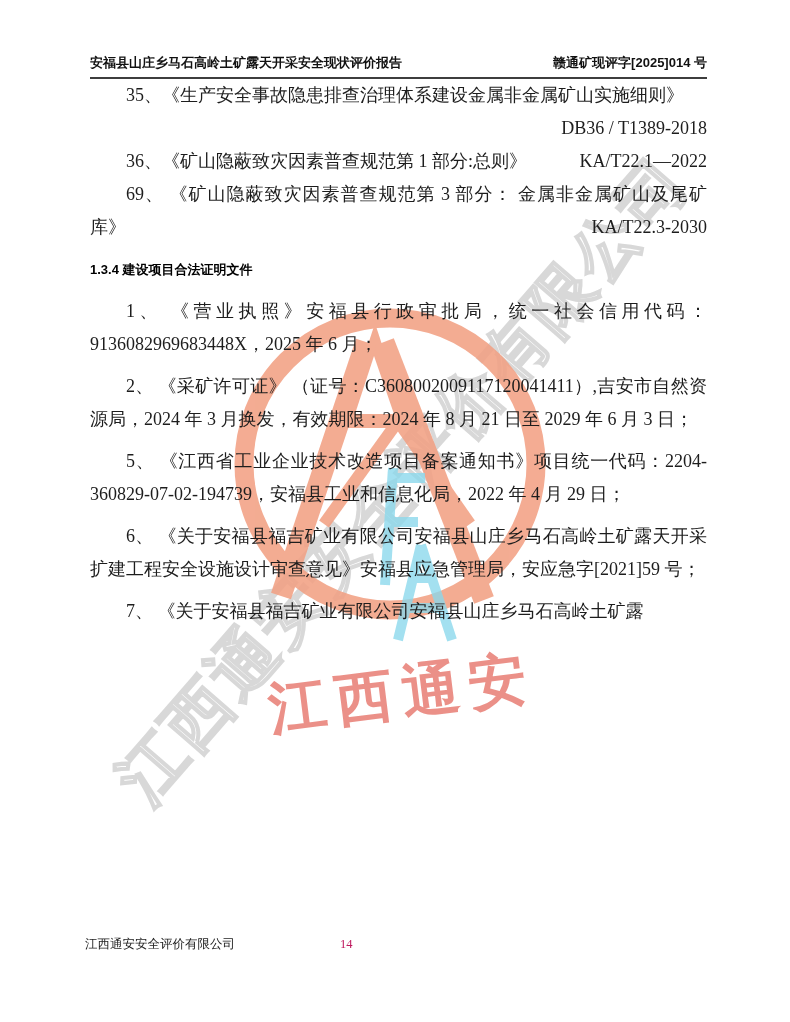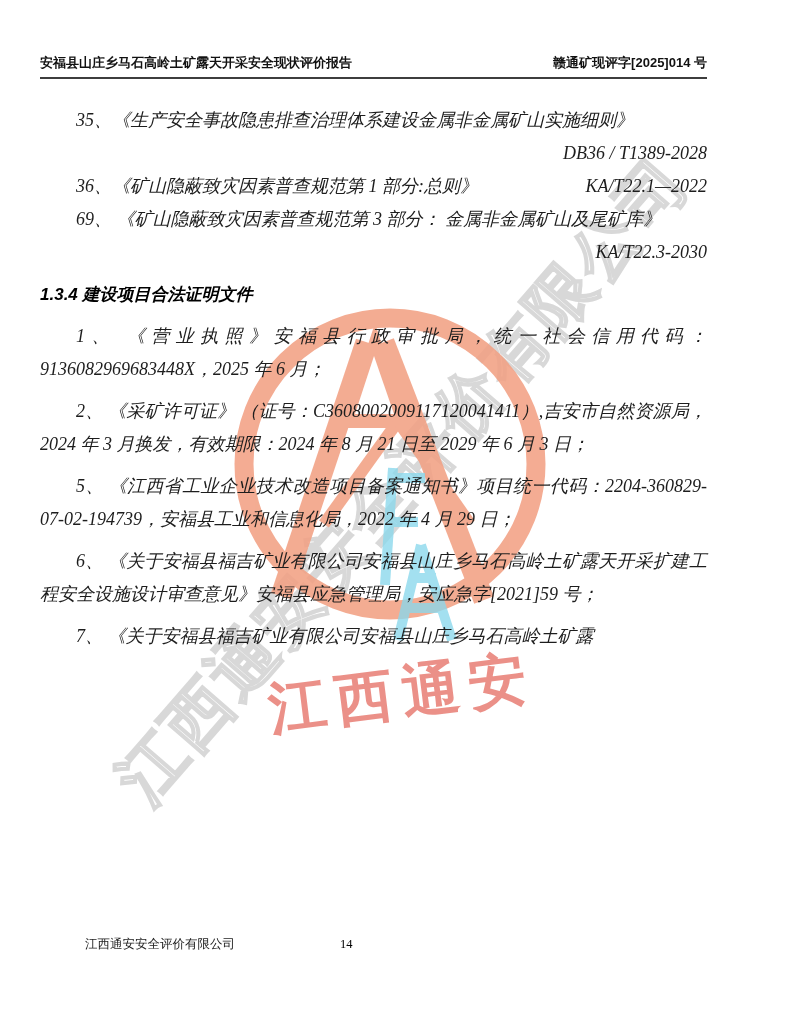--- a/index.html
+++ b/index.html
@@ -21,47 +21,47 @@
   }
   .wm-red-text {
     position:absolute; left:268px; top:655px;
     transform:rotate(-7deg);
     white-space:nowrap; font-family:"Liberation Sans","DejaVu Sans",sans-serif;
     font-weight:bold; font-size:58px; letter-spacing:9px;
     color:rgba(219,52,38,0.55);
   }
   .wm-logo { position:absolute; left:0; top:0; }
   
-  .content { position:relative; z-index:2; padding:54px 83px 0 40px; }
+  .content { position:relative; z-index:2; padding:54px 83px 0 90px; }
   .hdr-row {
     display:flex; justify-content:space-between; align-items:flex-end;
     font-family:"Liberation Sans","DejaVu Sans",sans-serif;
     font-size:13px; font-weight:bold; color:#111;
   }
   .hdr-rule { border-bottom:2px solid #3d3d3d; margin-top:5px; }
   .doc-body {
-    margin-top:25px; font-size:18px; line-height:33px;
-    text-align:justify; text-justify:inter-ideograph;font-style:italic;
+    font-size:18px; line-height:33px;
+    text-align:justify; text-justify:inter-ideograph;
   }
   .ref-row { display:flow-root; text-indent:2em; margin:0; }
   .ref-code { float:right; text-indent:0; }
   .sec-heading {
     font-family:"Liberation Sans","DejaVu Sans",sans-serif;
-    font-size:17px; font-weight:bold; color:#000;
+    font-size:13px; font-weight:bold; color:#000;
     margin:11px 0 10px 0; text-indent:0; line-height:30px; text-align:left;
   }
   .item-para { margin:0 0 9px 0; text-indent:2em; }
   .footer-company {
     position:absolute; z-index:2; left:85px; top:936px;
     font-size:12.5px; color:#222;
     font-family:"Liberation Sans","DejaVu Sans",sans-serif;
   }
   .footer-page {
     position:absolute; z-index:2; left:340px; top:937px;
-    font-size:12.5px; color:#000000;
+    font-size:12.5px; color:#be185d;
   }
 </style>
 </head>
 <body>
 
 <div class="page">
 
   <div class="wm-layer">
     <div class="wm-gray-text">江西通安安全评价有限公司</div>
 
@@ -91,21 +91,21 @@
     <div class="hdr-row">
       <span>安福县山庄乡马石高岭土矿露天开采安全现状评价报告</span>
       <span>赣通矿现评字[2025]014 号</span>
     </div>
     <div class="hdr-rule"></div>
 
     <div class="doc-body">
 
       <div class="ref-row">
         <span>35、《生产安全事故隐患排查治理体系建设金属非金属矿山实施细则》</span>
-        <span class="ref-code">DB36 / T1389-2028</span>
+        <span class="ref-code">DB36 / T1389-2018</span>
       </div>
 
       <div class="ref-row">
         <span>36、《矿山隐蔽致灾因素普查规范第 1 部分:总则》</span>
         <span class="ref-code">KA/T22.1—2022</span>
       </div>
 
       <div class="ref-row">
         <span>69、 《矿山隐蔽致灾因素普查规范第 3 部分： 金属非金属矿山及尾矿库》</span>
         <span class="ref-code">KA/T22.3-2030</span>

